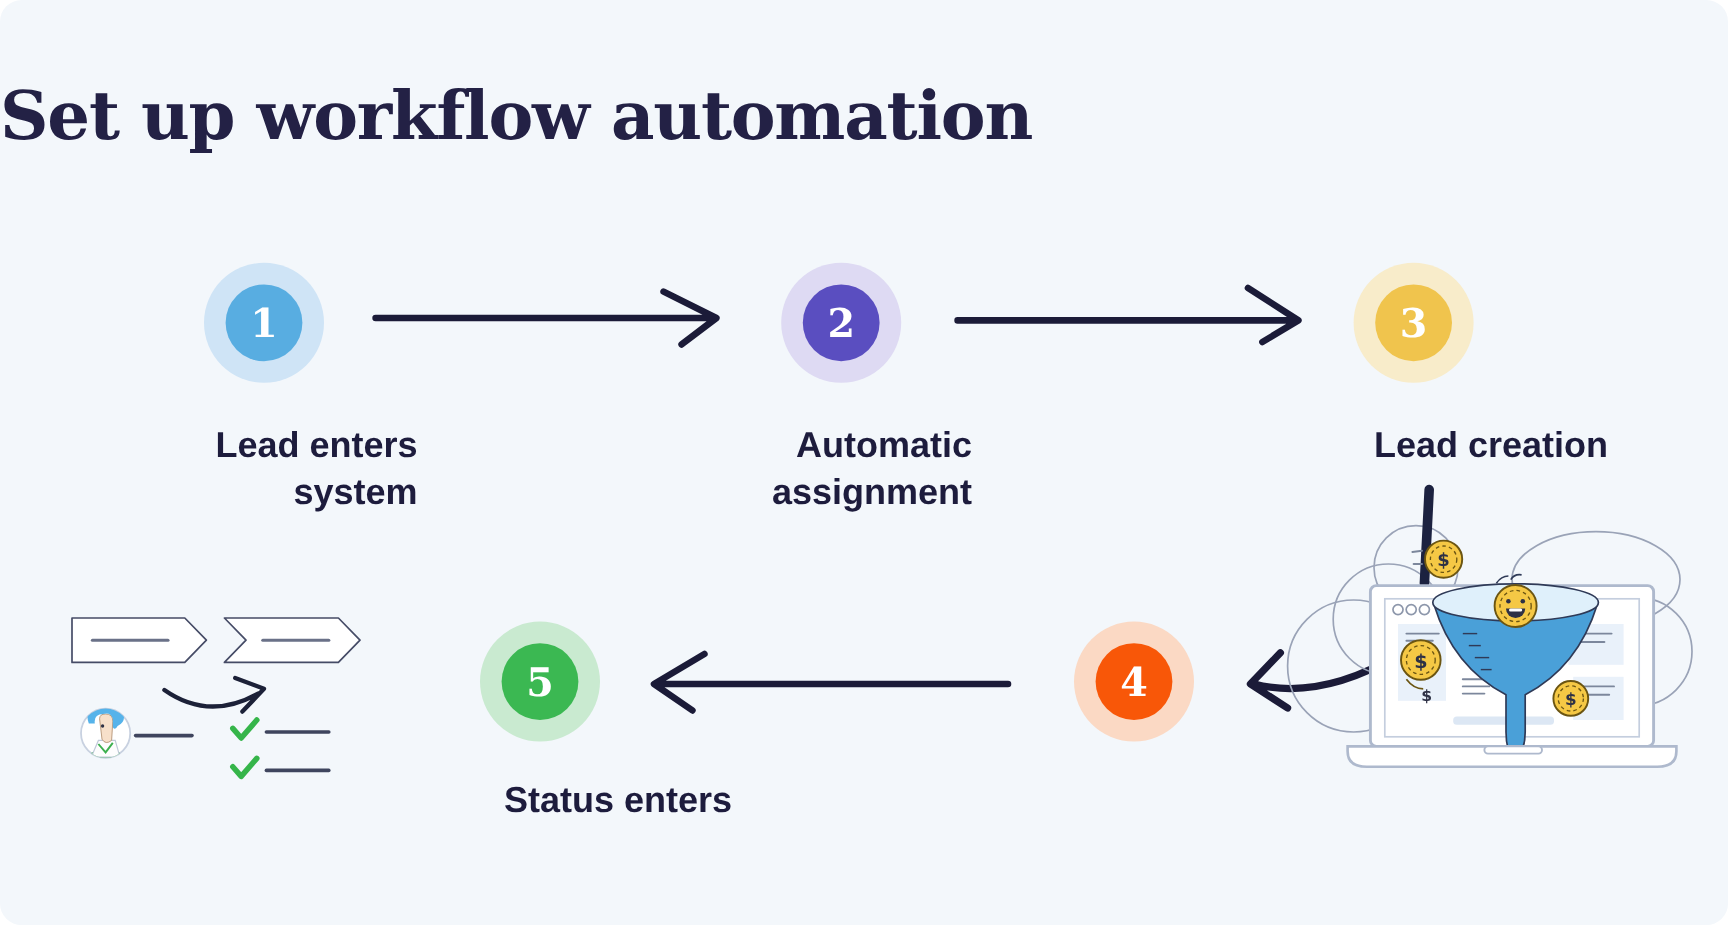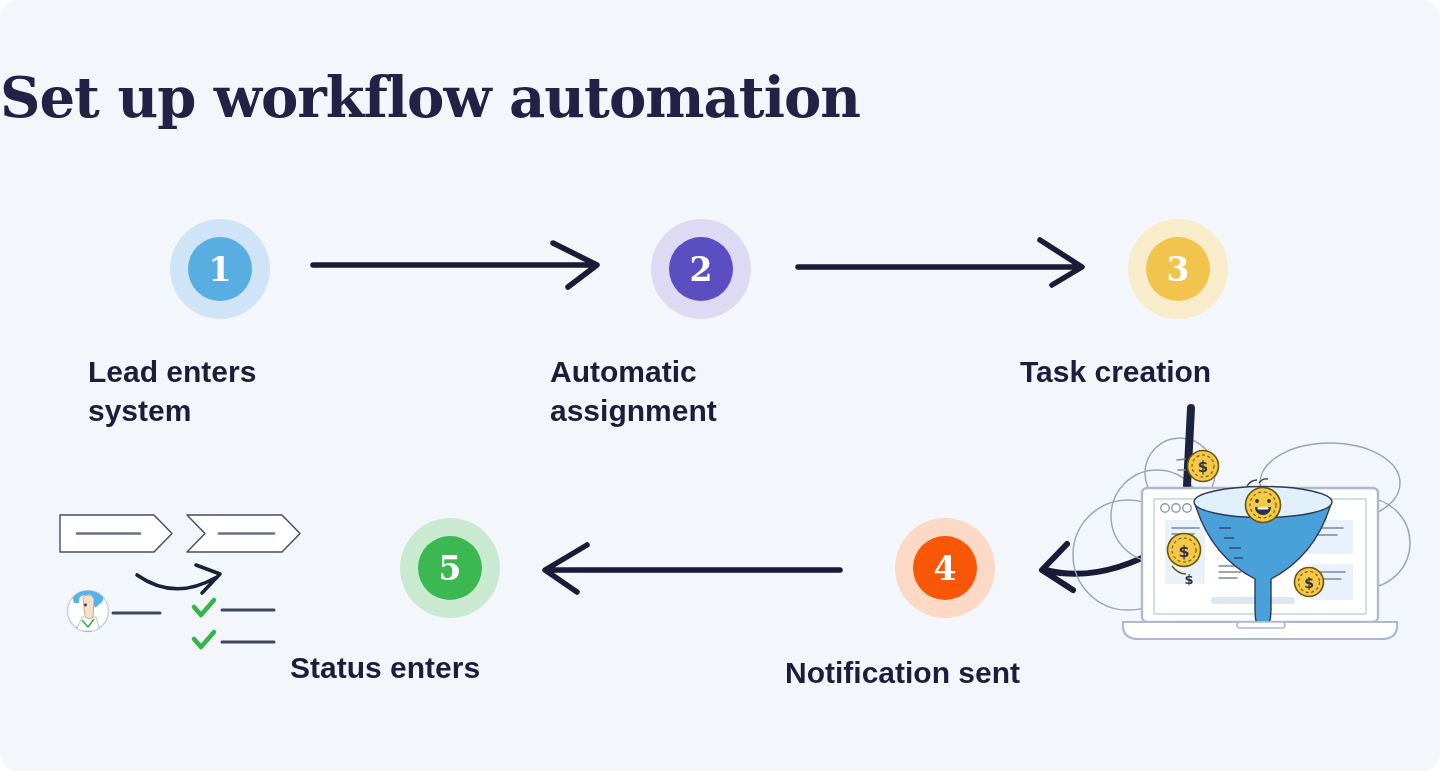--- a/index.html
+++ b/index.html
@@ -14,21 +14,21 @@
   .step{
     position:absolute;width:100px;height:100px;border-radius:50%;
     display:flex;align-items:center;justify-content:center;
   }
   .step-inner{
     width:64px;height:64px;border-radius:50%;
     display:flex;align-items:center;justify-content:center;
     color:#ffffff;font-family:"DejaVu Serif",serif;font-weight:700;font-size:33px;
   }
   .step-label{
-    position:absolute;text-align:left;
+    position:absolute;text-align:right;
     font-weight:700;font-size:30px;line-height:1.3;
   }
   .abs{position:absolute;}
   svg{display:block;overflow:visible;}
   .arrow-path{fill:none;stroke-linecap:round;stroke-linejoin:round;}
   .swirl{fill:none;stroke:#9aa3b7;stroke-width:1.4;}
   .panel{fill:#e9f1fa;}
   .panel-line{stroke:#7c879c;stroke-width:1.6;stroke-linecap:round;}
   .coin{fill:#f5c845;stroke:#6b5512;stroke-width:1.6;}
   .coin-ring{fill:none;stroke:#6b5512;stroke-width:1.1;stroke-dasharray:3 2.6;}
@@ -64,22 +64,21 @@
     </div>
   </div>
   <div class="step" style="left: 400px; top: 518px; background-color: rgb(201, 234, 208);">
     <div class="step-inner" style="background-color: rgb(59, 184, 82);">
       <span>5</span>
     </div>
   </div>
 
   <div class="step-label" style="left: 88px; top: 352px; width: 260px; color: rgb(29, 28, 61);">Lead enters system</div>
   <div class="step-label" style="left: 550px; top: 352px; width: 260px; color: rgb(29, 28, 61);">Automatic assignment</div>
-  <div class="step-label" style="left: 1020px; top: 352px; width: 320px; color: rgb(29, 28, 61);">Task creation</div>
-  <div class="step-label" style="left: 785px; top: 653px; width: 320px; color: rgb(29, 28, 61);">Notification sent</div>
+  <div class="step-label" style="left: 1020px; top: 352px; width: 320px; color: rgb(29, 28, 61);">Lead creation</div>
   <div class="step-label" style="left: 290px; top: 648px; width: 320px; color: rgb(29, 28, 61);">Status enters</div>
 
   <svg class="abs" style="left:300px;top:225px;" width="320" height="85" viewBox="0 0 320 85">
     <path class="arrow-path" stroke-width="5.5" d="M13 40 L295 40 M253 18 L297 40 L268 62" style="stroke: rgb(27, 27, 56);"></path>
   </svg>
   <svg class="abs" style="left:785px;top:225px;" width="310" height="85" viewBox="0 0 310 85">
     <path class="arrow-path" stroke-width="5.5" d="M13 42 L293 42 M255 15 L297 42 L267 60" style="stroke: rgb(27, 27, 56);"></path>
   </svg>
   <svg class="abs" style="left:1025px;top:530px;" width="145" height="70" viewBox="0 0 145 70">
     <path class="arrow-path" stroke-width="6" d="M140 16 Q75 54 20 40 M42 14 L17 40 L48 60" style="stroke: rgb(27, 27, 56);"></path>

